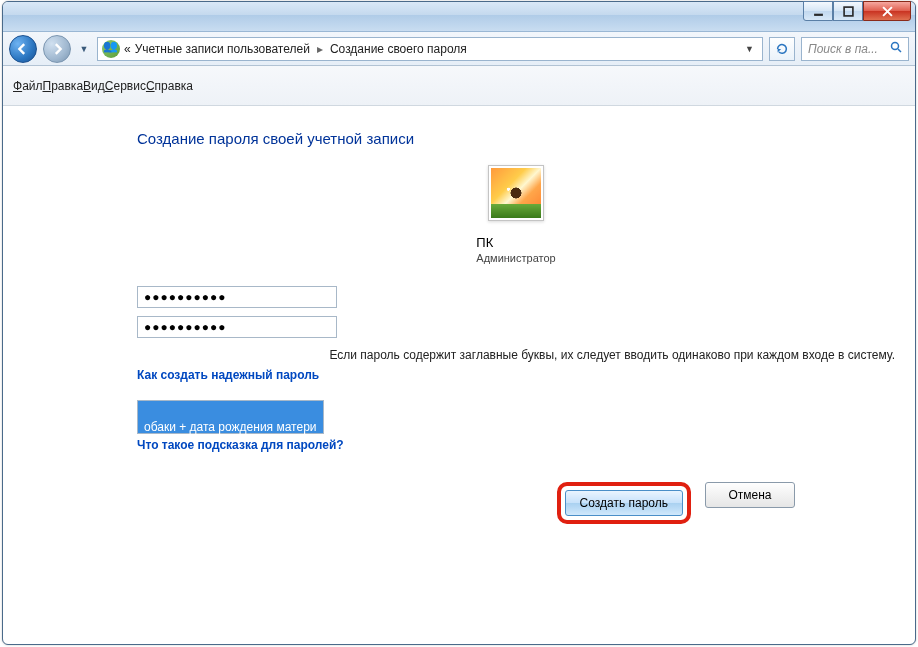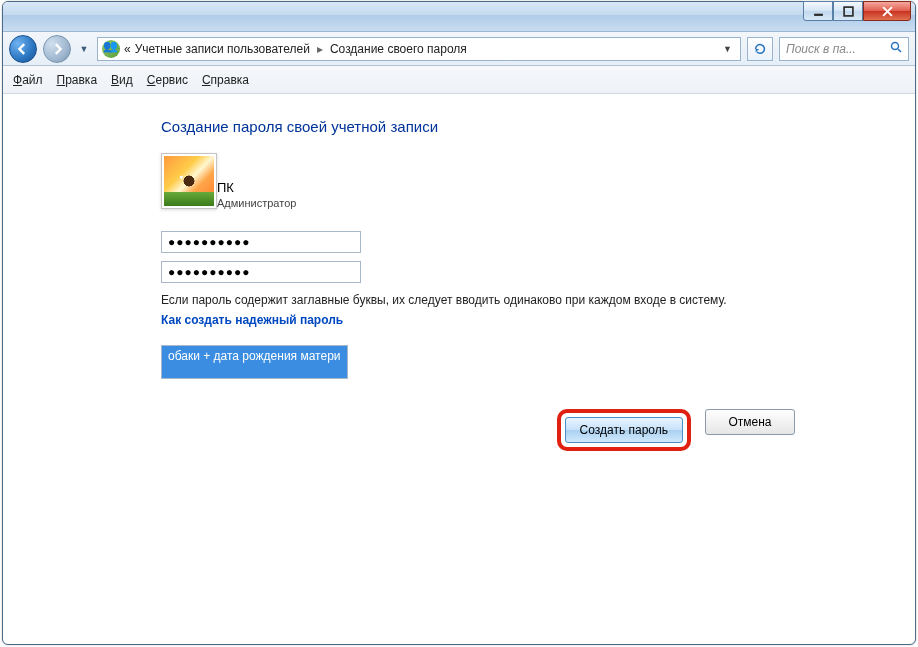--- a/index.html
+++ b/index.html
@@ -84,45 +84,44 @@
     content:"👥"; position:absolute; left:1px; top:-1px; font-size:12px;
   }
   .addr-sep { color:#666; padding:0 3px; }
   .addr-chev { margin-left:auto; color:#444; font-size:9px; padding:0 4px;}
   .refreshbtn {
     width: 26px; height: 24px;
     border: 1px solid #9ab4ce; background: linear-gradient(#fff,#eaf2fa);
     display:flex; align-items:center; justify-content:center; color:#2a75c0;
   }
   .searchbox {
-    width: 130px; height: 24px;
+    width: 108px; height: 24px;
     border: 1px solid #9ab4ce; background:#fff;
     display:flex; align-items:center; padding:0 6px;
     color:#888; font-style:italic; 
   }
   .searchbox .mag { color:#2a75c0; font-style:normal;}
   
   .menubar {
-    height: 28px;
+    height: 40px;
     background: linear-gradient(#f6f8fb,#eef2f7);
     border-bottom: 1px solid #d0d8e0;
-    display:flex; align-items:center; gap:14px;
+    display:flex; align-items:center; gap:0;
     padding: 0 10px; font-size:12px; color:#222;
   }
   .menuitem .ul { text-decoration: underline; }
   
   .content {
     flex:1; padding: 24px 20px 16px 134px;
     overflow:auto;
-    margin-left:24px;
   }
   .page-title {
     color:#003399; font-size:15px; margin-bottom:18px;
   }
-  .userblock { display:flex; align-items:flex-end; margin-bottom:22px;}
+  .userblock { display:flex; align-items:center; gap:14px; margin-bottom:22px;flex-direction:column;}
   .avatar {
     width:56px; height:56px; border:1px solid #c4c4c4;
     background:#fff; padding:2px;
     box-shadow: 0 1px 3px rgba(0,0,0,.15);
   }
   .avatar-inner{
     width:100%; height:100%;
     background: linear-gradient(135deg,#ff9a3c 0%,#ffcc4a 35%,#fff7d0 50%,#ffa64a 65%,#ff7a2a 100%);
     position:relative; overflow:hidden;
   }
@@ -138,27 +137,27 @@
   }
   .userinfo .uname { font-size:13px; color:#000; margin-bottom:2px;}
   .userinfo .urole { font-size:11px; color:#444;}
   .pwinput {
     width:200px; height:22px;
     border:1px solid #a8b8c8; background:#fff;
     padding:0 6px; font-size:12px; letter-spacing:1px;
     display:flex; align-items:center; color:#000;
     margin-bottom:8px;
   }
-  .help-text { color:#222; font-size:12px; margin-top:4px; line-height:1.5;}
+  .help-text { color:#222; font-size:12px; margin-top:4px; line-height:1.5;text-align:right;}
   .link { color:#0048c0; font-size:12px; cursor:pointer; margin-top:4px; display:inline-block;font-weight:bold;}
   .hintinput {
     display:inline-block; height:34px;
     border:1px solid #a8b8c8;
     background:#3a8de0; color:#fff;
-    padding:0 6px; line-height:20px; font-size:12px;
+    padding:16px 6px; line-height:20px; font-size:12px;
     margin-top:18px;
   }
   .btnrow {
     display:flex; justify-content:flex-end; gap:14px;
     margin-top:30px; padding-right:100px;
   }
   .btn {
     height:26px; min-width:90px; padding:0 14px;
     border:1px solid #8a9aaa; border-radius:3px;
     background: linear-gradient(#fefefe,#e6e6e6);
@@ -269,20 +268,21 @@
       </div>
     <div class="pwinput">
         <span>●●●●●●●●●●</span>
       </div>
 
     <div class="help-text">Если пароль содержит заглавные буквы, их следует вводить одинаково при каждом входе в систему.</div>
     <div class="link">Как создать надежный пароль</div>
 
     <div><span class="hintinput">обаки + дата рождения матери</span></div>
 
+    <div class="link">Что такое подсказка для паролей?</div>
 
     <div class="btnrow">
       <span class="highlight-ring">
         <span class="btn primary">Создать пароль</span>
       </span>
       <span class="btn">Отмена</span>
     </div>
 
     <div class="footer-spacer"></div>
   </div>

